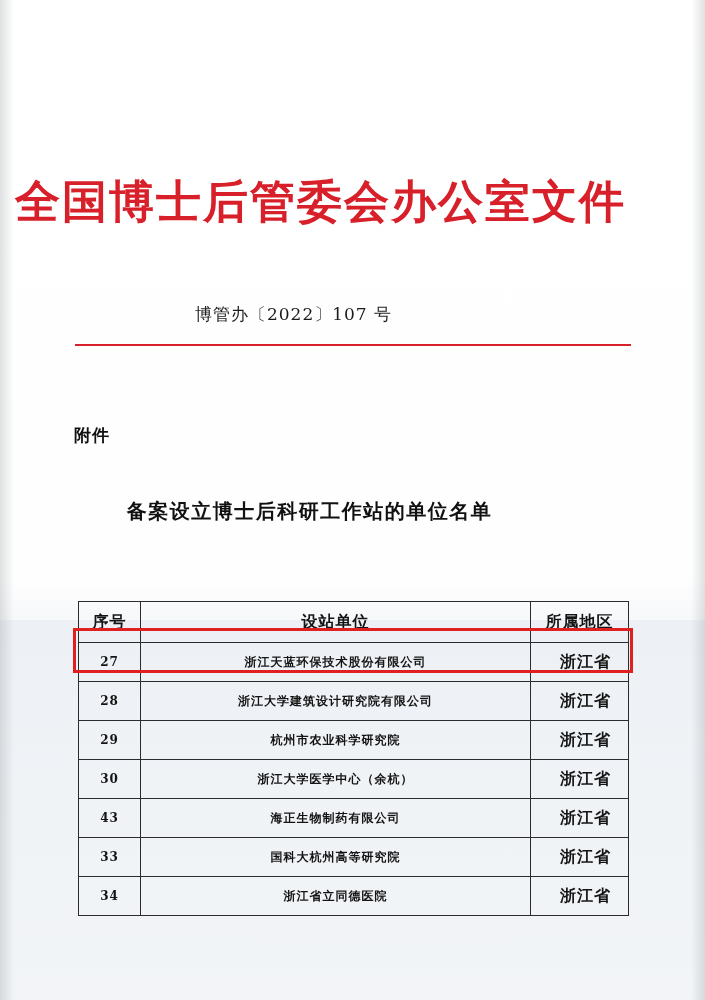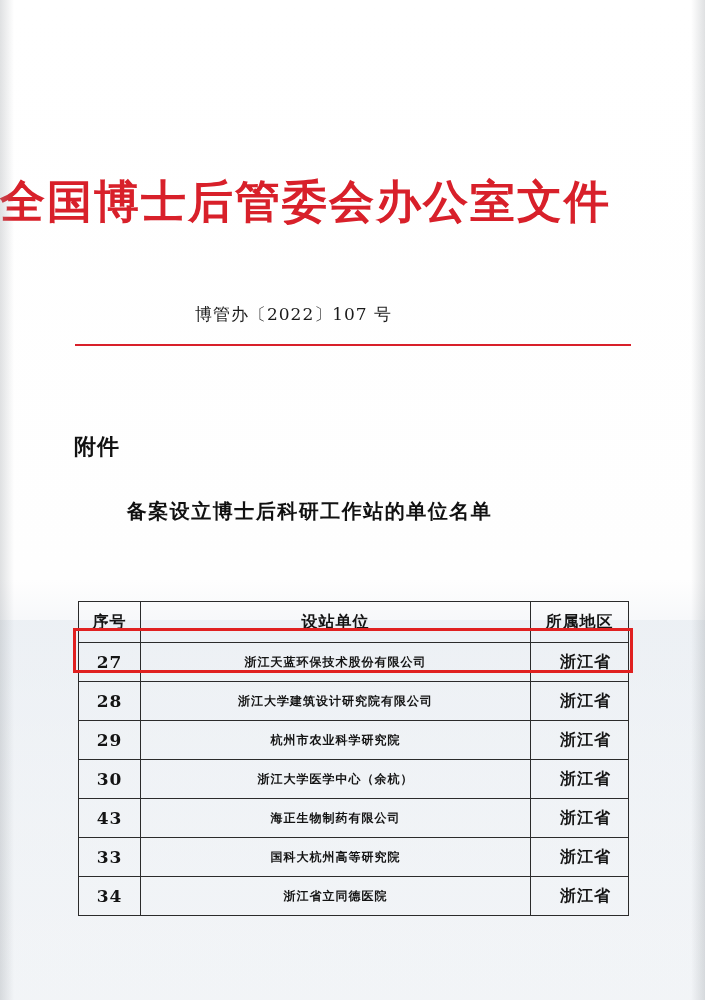--- a/index.html
+++ b/index.html
@@ -26,21 +26,21 @@
     top: 620px;
     bottom: 0;
     background: linear-gradient(180deg, rgba(228,234,240,0.55) 0%, rgba(232,237,242,0.45) 40%, rgba(238,241,245,0.35) 100%);
     pointer-events: none;
   }
   .doc-title {
     position: absolute;
     top: 172px;
     left: 0;
     width: 626px;
-    text-align: left;
+    text-align: right;
     color: #d8202a;
     font-family: "DejaVu Serif", "Liberation Serif", serif;
     font-weight: 700;
     font-size: 45px;
     letter-spacing: 2px;
     white-space: nowrap;
   }
   .doc-number {
     position: absolute;
     top: 303px;
@@ -56,25 +56,24 @@
     top: 344px;
     left: 75px;
     width: 556px;
     height: 2px;
     background: #d8202a;
   }
   .attachment-label {
     position: absolute;
     top: 424px;
     left: 74px;
-    font-size: 22px;
+    font-size: 17px;
     font-weight: 700;
     color: #111;
     letter-spacing: 1px;
-    margin-top: 8px;
   }
   .list-title {
     position: absolute;
     top: 498px;
     left: 0;
     width: 619px;
     text-align: center;
     font-size: 20px;
     font-weight: 700;
     color: #111;
@@ -101,21 +100,21 @@
     background: transparent;
   }
   table.unit-table col.c-no { width: 62px; }
   table.unit-table col.c-unit { width: 390px; }
   table.unit-table col.c-region { width: 98px; }
   table.unit-table tr.header-row td {
     height: 38px;
   }
   table.unit-table td.num-cell {
     font-weight: 700;
-    font-size: 17px;
+    font-size: 12px;
   }
   table.unit-table td.unit-cell {
     font-size: 12px;
   }
   table.unit-table td.region-cell {
     font-size: 16px;
     padding-left: 13px;
   }
   
   .highlight-box {

